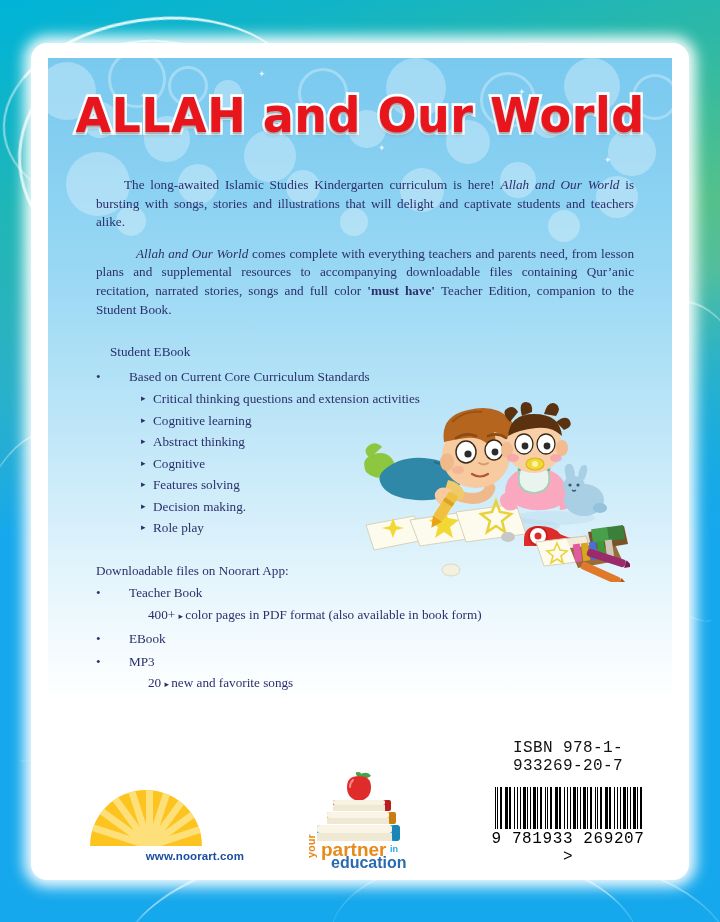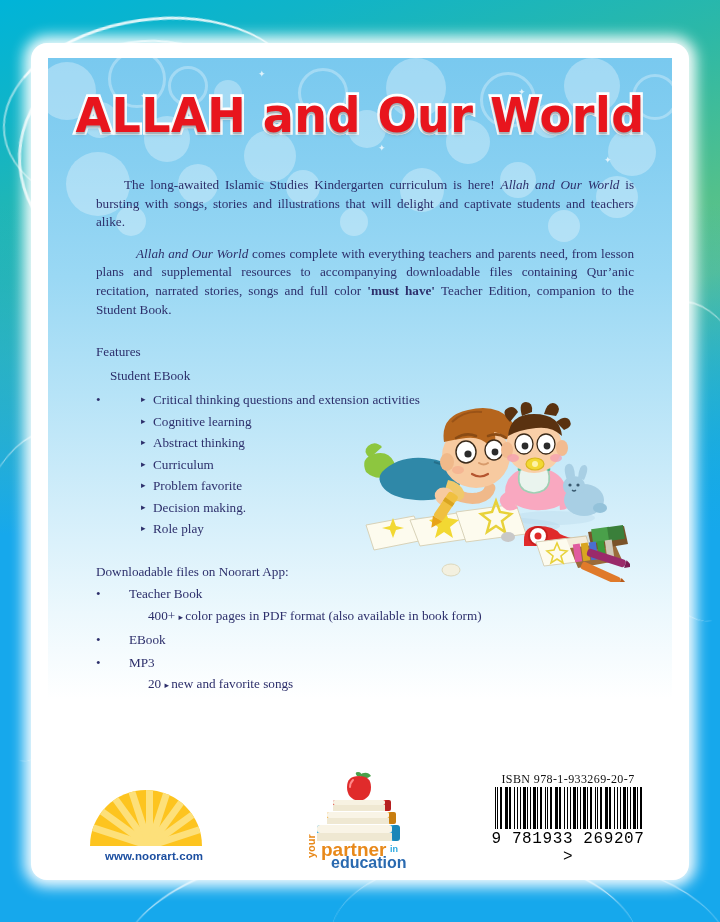--- a/index.html
+++ b/index.html
@@ -275,21 +275,21 @@
     font-weight: 700;
     font-size: 31px;
     letter-spacing: -.5px;
     color: #1b4ea0;
     text-shadow: 1px 1px 0 #ffffff;
   }
   .noorart-url {
     position: absolute;
     left: 0; top: 60px;
     width: 180px;
-    text-align: center;
+    text-align: right;
     font-family: "Liberation Sans", sans-serif;
     font-weight: 700;
     font-size: 11.5px;
     letter-spacing: .1px;
     color: #1b4ea0;
   }
 
   .partners-logo {
     position: absolute;
     left: 50%; transform: translateX(-50%);
@@ -297,25 +297,25 @@
     width: 150px; height: 96px;
   }
 
   .isbn-block {
     position: absolute;
     right: 18px; bottom: 6px;
     width: 172px;
     text-align: center;
   }
   .isbn-text {
-    font-family: Liberation Serif, serif;
-    font-size: 12px;
+    font-family: Liberation Mono, monospace;
+    font-size: 16px;
     letter-spacing: .4px;
     color: #111111;
-    margin-bottom: 0;
+    margin-bottom: 12px;
   }
   .barcode {
     height: 42px;
     display: block;
     margin: 0 auto;
   }
   .barcode-digits {
     font-family: "Liberation Mono", monospace;
     font-size: 16px;
     letter-spacing: .6px;
@@ -377,31 +377,31 @@
   <div class="title-wrap">
     <span class="book-title">ALLAH and Our World</span>
   </div>
 
   <div class="content">
 
     <p class="para p1"><span>The long-awaited Islamic Studies Kindergarten curriculum is here! </span><i>Allah and Our World</i><span> is bursting with songs, stories and illustrations that will delight and captivate students and teachers alike.</span></p>
     <p class="para p2"><i>Allah and Our World</i><span> comes complete with everything teachers and parents need, from lesson plans and supplemental resources to accompanying downloadable files containing Qur’anic recitation, narrated stories, songs and full color </span><b>'must have'</b><span> Teacher Edition, companion to the Student Book.</span></p>
 
     <div class="features">
-      <div class="feat-head">Features</div>
       <div class="feat-sub">Student EBook</div>
       <div class="feat-bullet">
         <span class="dot">•</span>
+        <span>Based on Current Core Curriculum Standards</span>
       </div>
       <ul class="tri-list">
           <li><span class="tri">▸</span><span>Critical thinking questions and extension activities</span></li>
           <li><span class="tri">▸</span><span>Cognitive learning</span></li>
           <li><span class="tri">▸</span><span>Abstract thinking</span></li>
-          <li><span class="tri">▸</span><span>Curriculum</span></li>
-          <li><span class="tri">▸</span><span>Problem favorite</span></li>
+          <li><span class="tri">▸</span><span>Cognitive</span></li>
+          <li><span class="tri">▸</span><span>Features solving</span></li>
           <li><span class="tri">▸</span><span>Decision making.</span></li>
           <li><span class="tri">▸</span><span>Role play</span></li>
         </ul>
     </div>
 
     <div class="downloads">
       <div class="dl-head">Downloadable files on Noorart App:</div>
       <div id="dl-groups">
           <div class="dl-item"><span class="dot">•</span><span>Teacher Book</span></div>
           <div class="dl-detail"><span>400+ </span><span class="tri">▸ </span><span>color pages in PDF format (also available in book form)</span></div>

